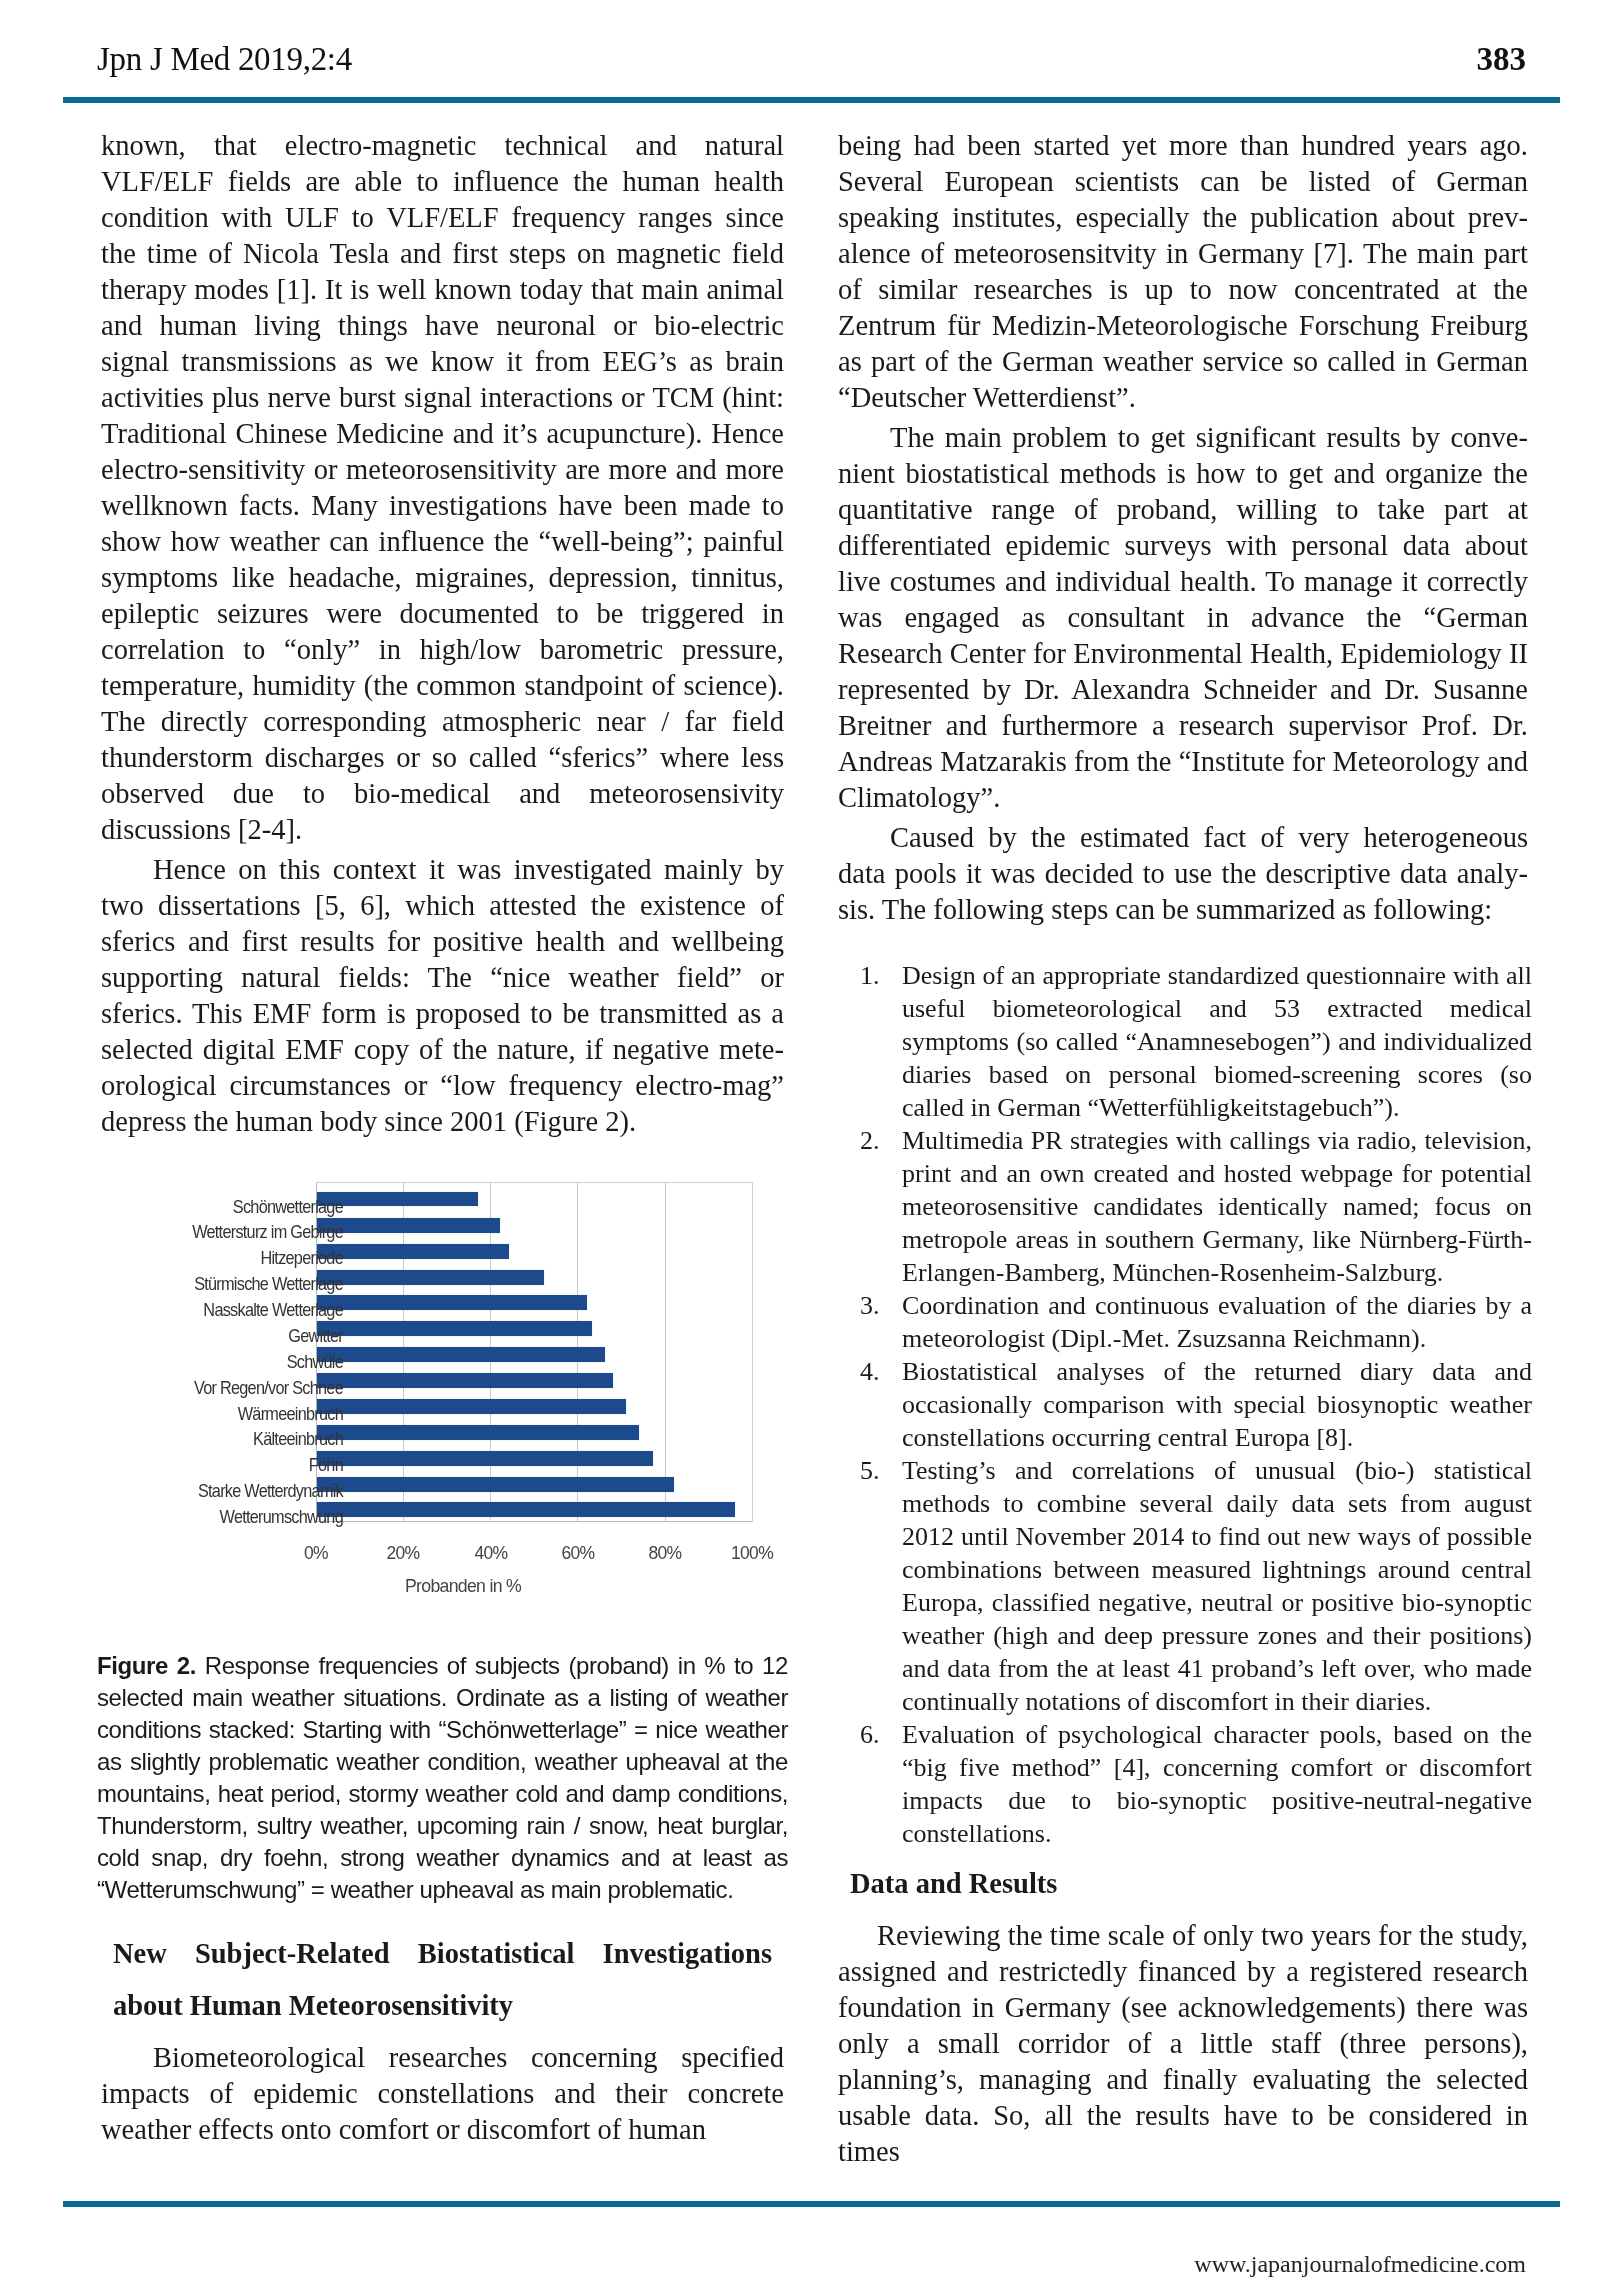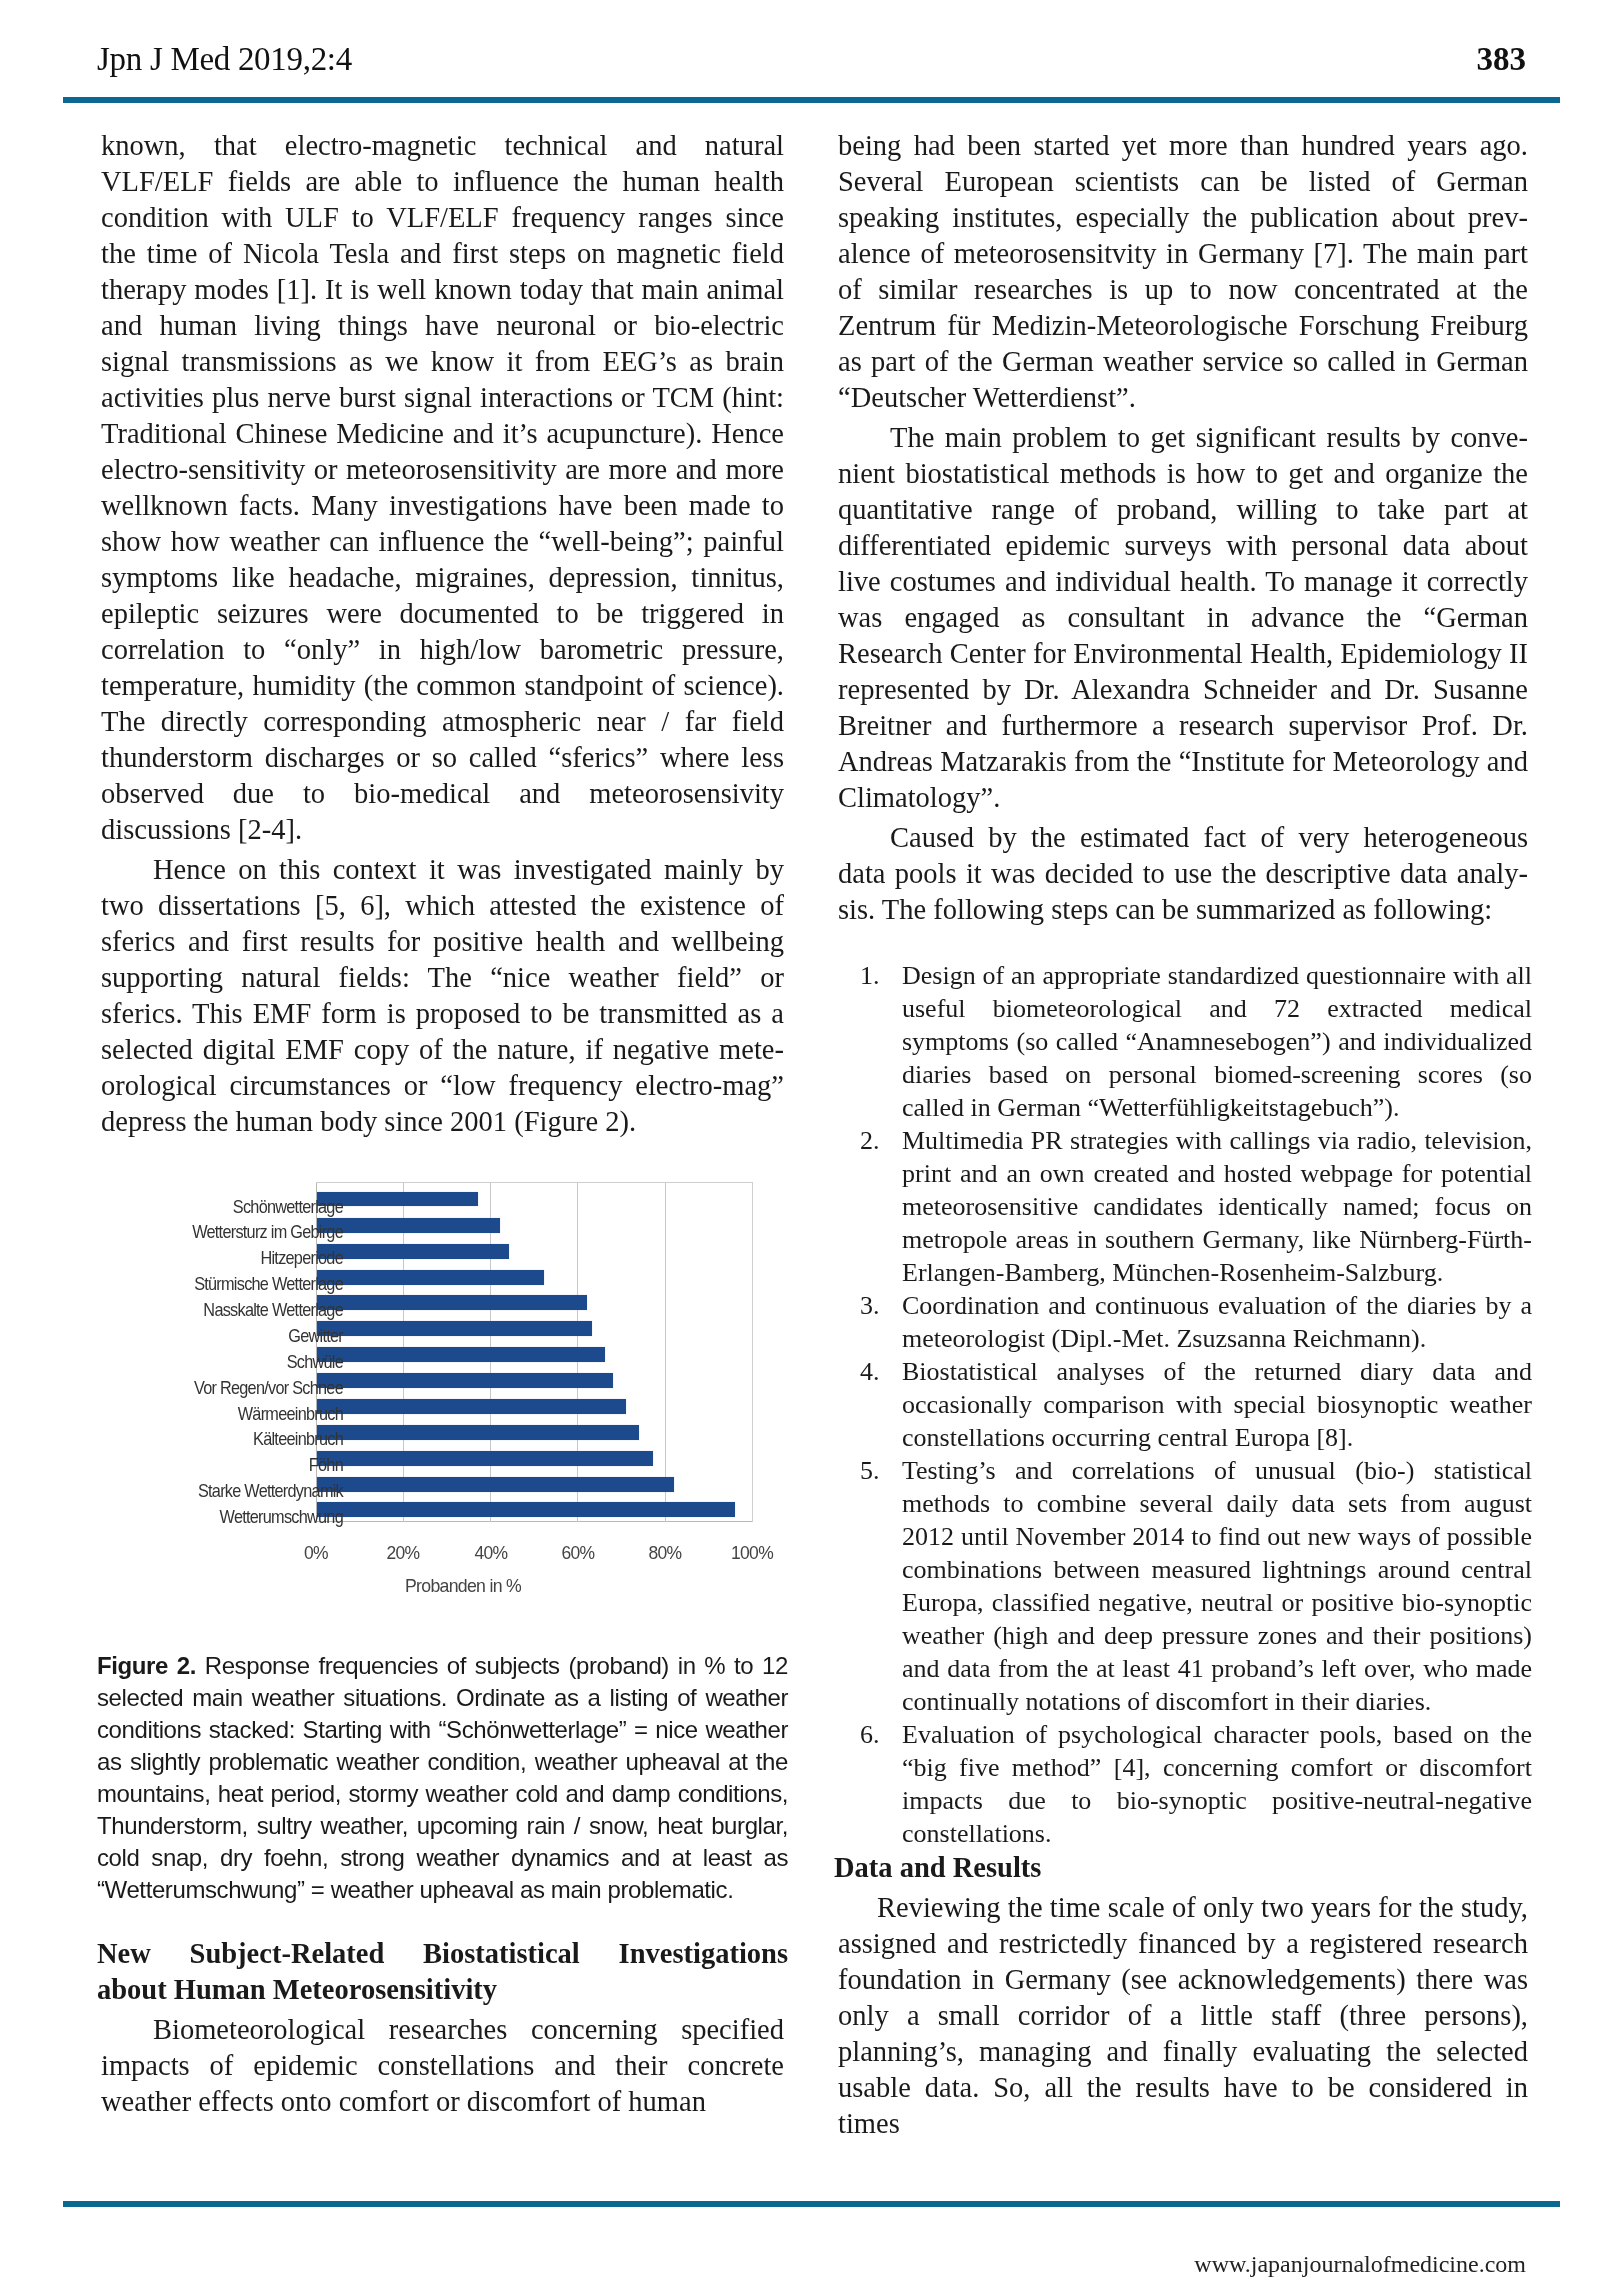--- a/index.html
+++ b/index.html
@@ -27,21 +27,21 @@
   .axis-y { position: absolute; left: 0; top: 0; bottom: 0; width: 1.3px; background: #b8b8b8; }
   .bar-row { position: absolute; left: 0; right: 0; height: 26px; }
   .bar { position: absolute; left: 1.3px; top: 5.2px; height: 14.4px; background: #1c4a8c; box-shadow: 0 0 0.7px #6f9bd2; }
   .cat-label { position: absolute; right: 445px; width: 262px; text-align: right; font-size: 17.7px; color: #333; white-space: nowrap; letter-spacing: -0.8px; transform: scaleX(0.92); transform-origin: right center; }
   .tick-label { position: absolute; top: 353px; font-size: 19px; color: #444; transform: translateX(-50%) scaleX(0.92); letter-spacing: -0.7px; }
   .axis-title { position: absolute; top: 386px; left: 308px; font-size: 17.7px; color: #444; letter-spacing: -0.7px; }
 
   .caption { font-family: "Liberation Sans", "DejaVu Sans", sans-serif; font-size: 24px; line-height: 32px; text-align: justify; margin-top: 36px; letter-spacing: -0.4px; }
   .caption .fig-label { font-weight: bold; }
 
-  h2.section { font-size: 28.5px; line-height: 36px; font-weight: bold; margin: 0; }
+  h2.section { font-size: 28.5px; line-height: 36px; font-weight: bold; margin: 16px; }
   .heading-block { margin-top: 30px; }
   .heading-justify { text-align: justify; text-align-last: justify; }
 
   ol.steps { margin: 31px 0 0 0; padding: 0; list-style: none; font-size: 26px; line-height: 33px; }
   ol.steps li { position: relative; padding-left: 68px; text-align: justify; }
   ol.steps li .num { position: absolute; left: 26px; top: 0; }
 
   .data-heading { margin-top: 38px; }
 
   .footer-url { position: absolute; top: 2251px; right: 97px; font-size: 24px; color: #222; }
@@ -139,21 +139,21 @@
   </div>
   <p class="indent">Biometeorological researches concerning specified impacts of epidemic constellations and their concrete weather effects onto comfort or discomfort of human</p>
 </div>
 
 <div class="col right">
   <p>being had been started yet more than hundred years ago. Several European scientists can be listed of German speaking institutes, especially the publication about prev­alence of meteorosensitvity in Germany [7]. The main part of similar researches is up to now concentrated at the Zentrum für Medizin-Meteorologische Forschung Freiburg as part of the German weather service so called in German “Deutscher Wetterdienst”.</p>
   <p class="indent">The main problem to get significant results by conve­nient biostatistical methods is how to get and organize the quantitative range of proband, willing to take part at differentiated epidemic surveys with personal data about live costumes and individual health. To manage it correct­ly was engaged as consultant in advance the “German Research Center for Environmental Health, Epidemiolo­gy II represented by Dr. Alexandra Schneider and Dr. Susanne Breitner and furthermore a research supervisor Prof. Dr. Andreas Matzarakis from the “Institute for Meteorology and Climatology”.</p>
   <p class="indent">Caused by the estimated fact of very heterogeneous data pools it was decided to use the descriptive data analy­sis. The following steps can be summarized as following:</p>
 
   <ol class="steps">
-    <li><span class="num">1.</span><span>Design of an appropriate standardized questionnaire with all useful biometeorological and 72 extracted medical symptoms (so called “Anamnesebogen”) and individual­ized diaries based on personal biomed-screening scores (so called in German “Wetterfühligkeitstagebuch”).</span></li>
+    <li><span class="num">1.</span><span>Design of an appropriate standardized questionnaire with all useful biometeorological and 53 extracted medical symptoms (so called “Anamnesebogen”) and individual­ized diaries based on personal biomed-screening scores (so called in German “Wetterfühligkeitstagebuch”).</span></li>
     <li><span class="num">2.</span><span>Multimedia PR strategies with callings via radio, televi­sion, print and an own created and hosted webpage for potential meteorosensitive candidates identically named; focus on metropole areas in southern Germany, like Nürnberg-Fürth-Erlangen-Bamberg, München-Rosen­heim-Salzburg.</span></li>
     <li><span class="num">3.</span><span>Coordination and continuous evaluation of the diaries by a meteorologist (Dipl.-Met. Zsuzsanna Reichmann).</span></li>
     <li><span class="num">4.</span><span>Biostatistical analyses of the returned diary data and occasionally comparison with special biosynoptic weath­er constellations occurring central Europa [8].</span></li>
     <li><span class="num">5.</span><span>Testing’s and correlations of unusual (bio-) statistical methods to combine several daily data sets from august 2012 until November 2014 to find out new ways of possi­ble combinations between measured lightnings around central Europa, classified negative, neutral or positive bio-synoptic weather (high and deep pressure zones and their positions) and data from the at least 41 proband’s left over, who made continually notations of discomfort in their diaries.</span></li>
     <li><span class="num">6.</span><span>Evaluation of psychological character pools, based on the “big five method” [4], concerning comfort or discomfort impacts due to bio-synoptic positive-neutral-negative constellations.</span></li>
   </ol>
 
   <h2 class="section data-heading">Data and Results</h2>
   <p class="indent" style="text-indent:39px">Reviewing the time scale of only two years for the study, assigned and restrictedly financed by a registered research foundation in Germany (see acknowledgements) there was only a small corridor of a little staff (three persons), planning’s, managing and finally evaluating the selected usable data. So, all the results have to be considered in times</p>
 </div>

